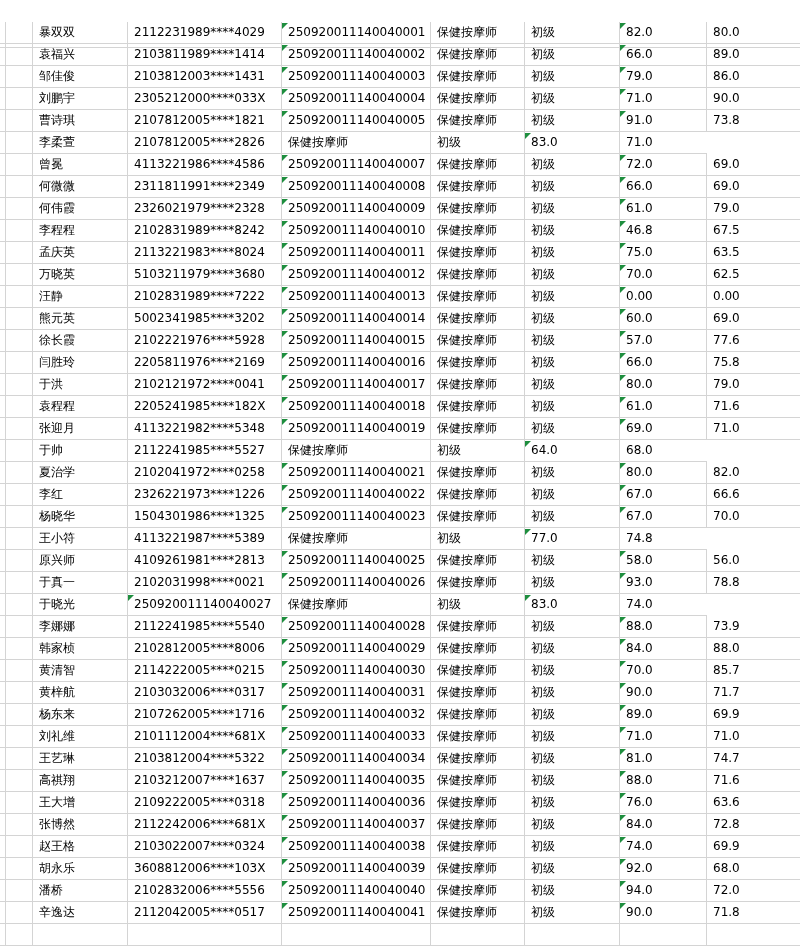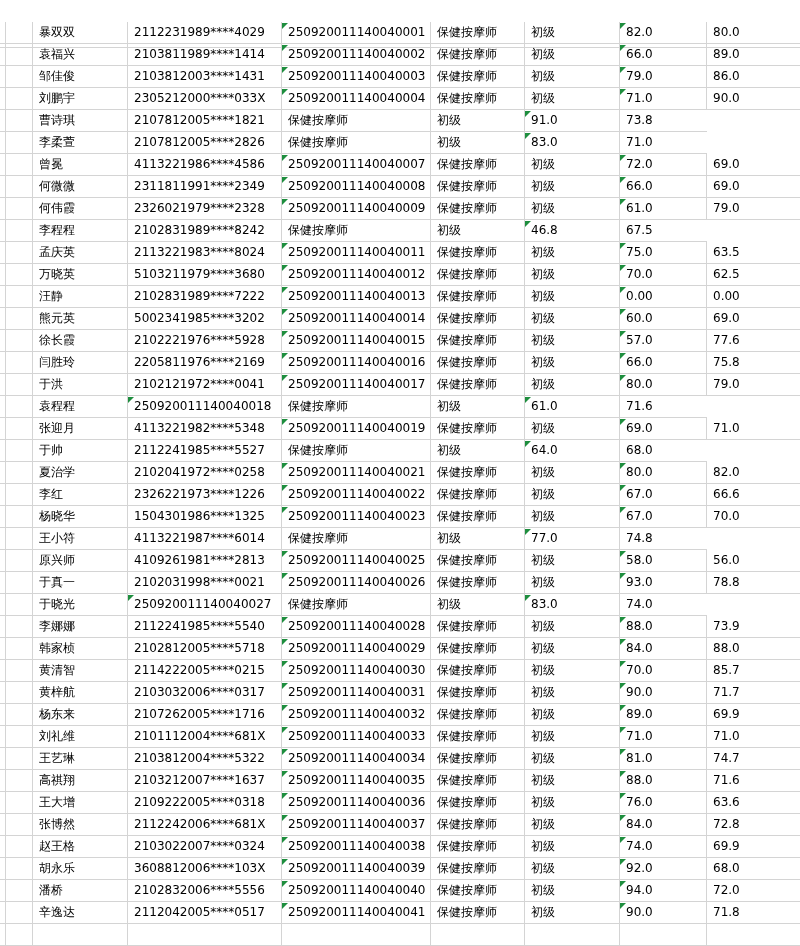--- a/index.html
+++ b/index.html
@@ -106,20 +106,21 @@
       <div class="cell"><span>保健按摩师</span></div>
       <div class="cell"><span>初级</span></div>
       <div class="cell"><span class="tri"></span><span>71.0</span></div>
       <div class="cell"><span>90.0</span></div>
     </div>
     <div class="row">
       <div class="cell spacer"></div>
       <div class="cell spacer"></div>
       <div class="cell"><span>曹诗琪</span></div>
       <div class="cell"><span>2107812005****1821</span></div>
+      <div class="cell"><span class="tri"></span><span>250920011140040005</span></div>
       <div class="cell"><span>保健按摩师</span></div>
       <div class="cell"><span>初级</span></div>
       <div class="cell"><span class="tri"></span><span>91.0</span></div>
       <div class="cell"><span>73.8</span></div>
     </div>
     <div class="row">
       <div class="cell spacer"></div>
       <div class="cell spacer"></div>
       <div class="cell"><span>李柔萱</span></div>
       <div class="cell"><span>2107812005****2826</span></div>
@@ -159,20 +160,21 @@
       <div class="cell"><span>保健按摩师</span></div>
       <div class="cell"><span>初级</span></div>
       <div class="cell"><span class="tri"></span><span>61.0</span></div>
       <div class="cell"><span>79.0</span></div>
     </div>
     <div class="row">
       <div class="cell spacer"></div>
       <div class="cell spacer"></div>
       <div class="cell"><span>李程程</span></div>
       <div class="cell"><span>2102831989****8242</span></div>
+      <div class="cell"><span class="tri"></span><span>250920011140040010</span></div>
       <div class="cell"><span>保健按摩师</span></div>
       <div class="cell"><span>初级</span></div>
       <div class="cell"><span class="tri"></span><span>46.8</span></div>
       <div class="cell"><span>67.5</span></div>
     </div>
     <div class="row">
       <div class="cell spacer"></div>
       <div class="cell spacer"></div>
       <div class="cell"><span>孟庆英</span></div>
       <div class="cell"><span>2113221983****8024</span></div>
@@ -245,20 +247,21 @@
       <div class="cell"><span class="tri"></span><span>250920011140040017</span></div>
       <div class="cell"><span>保健按摩师</span></div>
       <div class="cell"><span>初级</span></div>
       <div class="cell"><span class="tri"></span><span>80.0</span></div>
       <div class="cell"><span>79.0</span></div>
     </div>
     <div class="row">
       <div class="cell spacer"></div>
       <div class="cell spacer"></div>
       <div class="cell"><span>袁程程</span></div>
+      <div class="cell"><span>2205241985****182X</span></div>
       <div class="cell"><span class="tri"></span><span>250920011140040018</span></div>
       <div class="cell"><span>保健按摩师</span></div>
       <div class="cell"><span>初级</span></div>
       <div class="cell"><span class="tri"></span><span>61.0</span></div>
       <div class="cell"><span>71.6</span></div>
     </div>
     <div class="row">
       <div class="cell spacer"></div>
       <div class="cell spacer"></div>
       <div class="cell"><span>张迎月</span></div>
@@ -309,21 +312,21 @@
       <div class="cell"><span class="tri"></span><span>250920011140040023</span></div>
       <div class="cell"><span>保健按摩师</span></div>
       <div class="cell"><span>初级</span></div>
       <div class="cell"><span class="tri"></span><span>67.0</span></div>
       <div class="cell"><span>70.0</span></div>
     </div>
     <div class="row">
       <div class="cell spacer"></div>
       <div class="cell spacer"></div>
       <div class="cell"><span>王小符</span></div>
-      <div class="cell"><span>4113221987****6014</span></div>
+      <div class="cell"><span>4113221987****5389</span></div>
       <div class="cell"><span>保健按摩师</span></div>
       <div class="cell"><span>初级</span></div>
       <div class="cell"><span class="tri"></span><span>77.0</span></div>
       <div class="cell"><span>74.8</span></div>
     </div>
     <div class="row">
       <div class="cell spacer"></div>
       <div class="cell spacer"></div>
       <div class="cell"><span>原兴师</span></div>
       <div class="cell"><span>4109261981****2813</span></div>
@@ -362,21 +365,21 @@
       <div class="cell"><span class="tri"></span><span>250920011140040028</span></div>
       <div class="cell"><span>保健按摩师</span></div>
       <div class="cell"><span>初级</span></div>
       <div class="cell"><span class="tri"></span><span>88.0</span></div>
       <div class="cell"><span>73.9</span></div>
     </div>
     <div class="row">
       <div class="cell spacer"></div>
       <div class="cell spacer"></div>
       <div class="cell"><span>韩家桢</span></div>
-      <div class="cell"><span>2102812005****5718</span></div>
+      <div class="cell"><span>2102812005****8006</span></div>
       <div class="cell"><span class="tri"></span><span>250920011140040029</span></div>
       <div class="cell"><span>保健按摩师</span></div>
       <div class="cell"><span>初级</span></div>
       <div class="cell"><span class="tri"></span><span>84.0</span></div>
       <div class="cell"><span>88.0</span></div>
     </div>
     <div class="row">
       <div class="cell spacer"></div>
       <div class="cell spacer"></div>
       <div class="cell"><span>黄清智</span></div>

